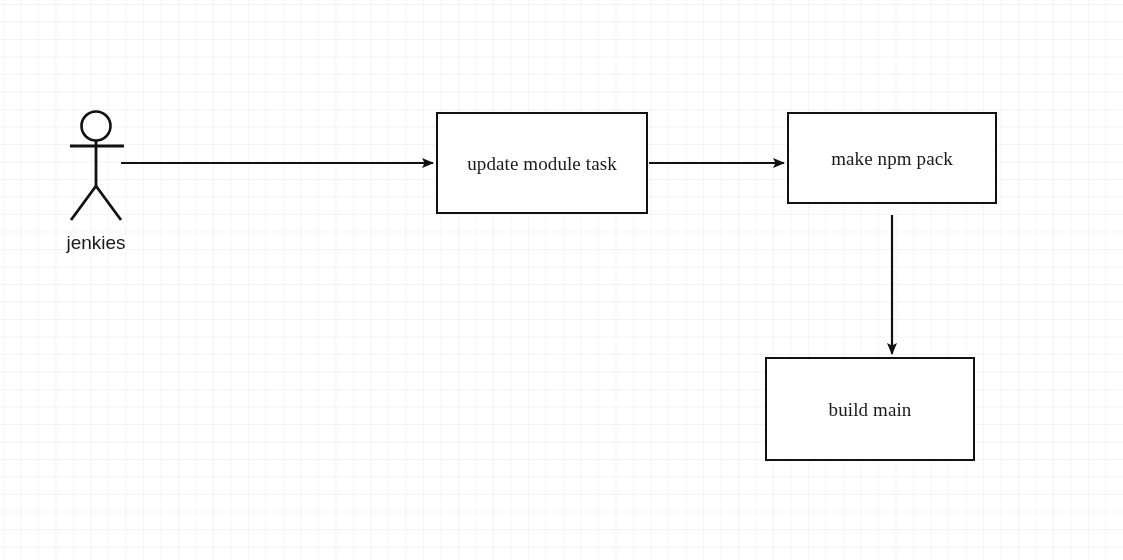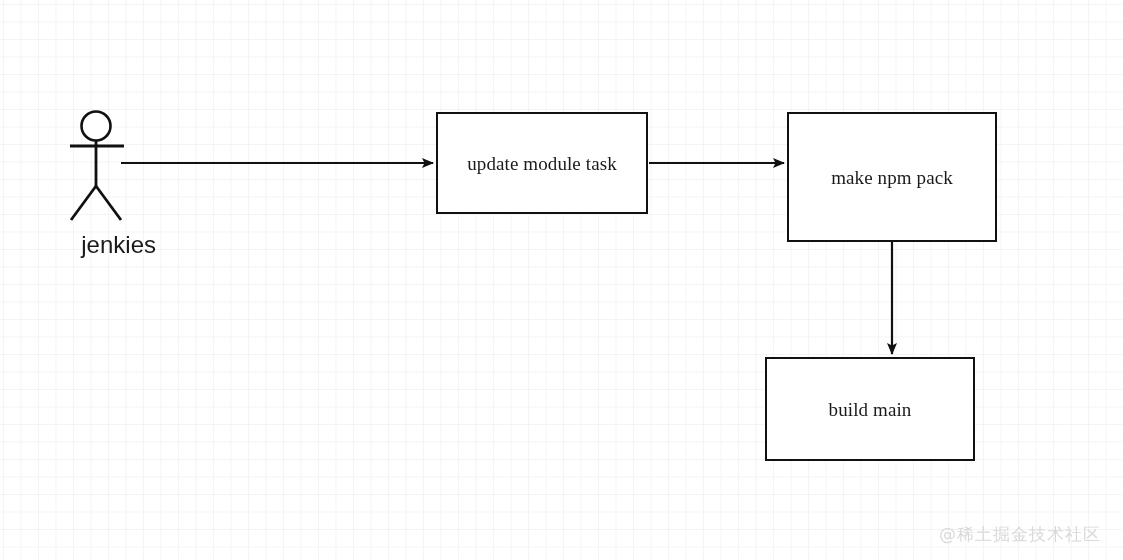--- a/index.html
+++ b/index.html
@@ -50,24 +50,24 @@
     font-family: Liberation Serif, serif;
     font-size: 19px;
     color: #1a1a1a;
     letter-spacing: 0.1px;
     white-space: nowrap;
     line-height: 1;
   }
   .actor-label {
     position: absolute;
     font-family: "Liberation Sans", sans-serif;
-    font-size: 24px;
+    font-size: 19px;
     color: #1a1a1a;
     white-space: nowrap;
-    text-align: right;
+    text-align: center;
     line-height: 1;
   }
   .watermark {
     position: absolute;
     right: 22px;
     bottom: 14px;
     font-family: "DejaVu Sans", sans-serif;
     font-size: 17px;
     color: #d9d9d9;
     white-space: nowrap;
@@ -104,23 +104,22 @@
 
     <line x1="892" y1="215" x2="892" y2="354" stroke="#111111" stroke-width="2.2" marker-end="url(#arrowhead-down)"></line>
   </svg>
 
   <div class="actor-label" style="left:36px; top:233px; width:120px;">jenkies</div>
 
   <div class="node-box" style="left:436px; top:112px; width:212px; height:102px;">
     <span class="node-label">update module task</span>
   </div>
 
-  <div class="node-box" style="left:787px; top:112px; width:210px; height:130px;">
+  <div class="node-box" style="left:787px; top:112px; width:210px; height:92px;">
     <span class="node-label">make npm pack</span>
   </div>
 
   <div class="node-box" style="left:765px; top:357px; width:210px; height:104px;">
     <span class="node-label">build main</span>
   </div>
 
-  <div class="watermark">@稀土掘金技术社区</div>
 
 </div>
 
 </body></html>

